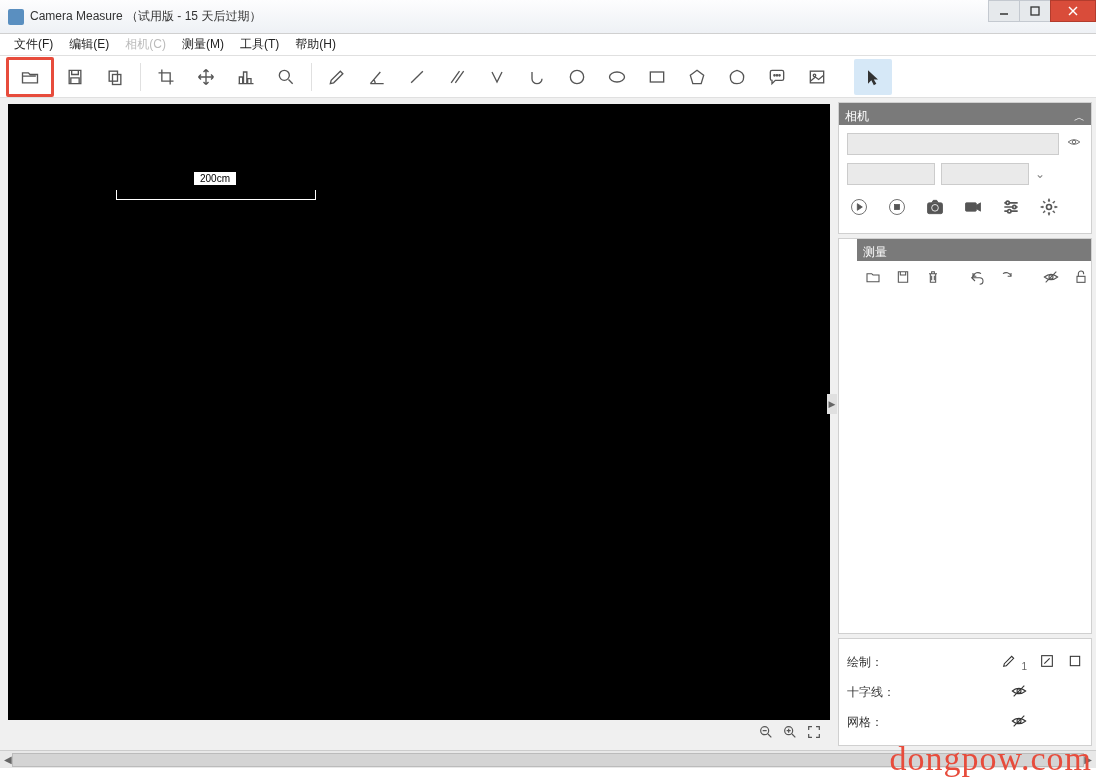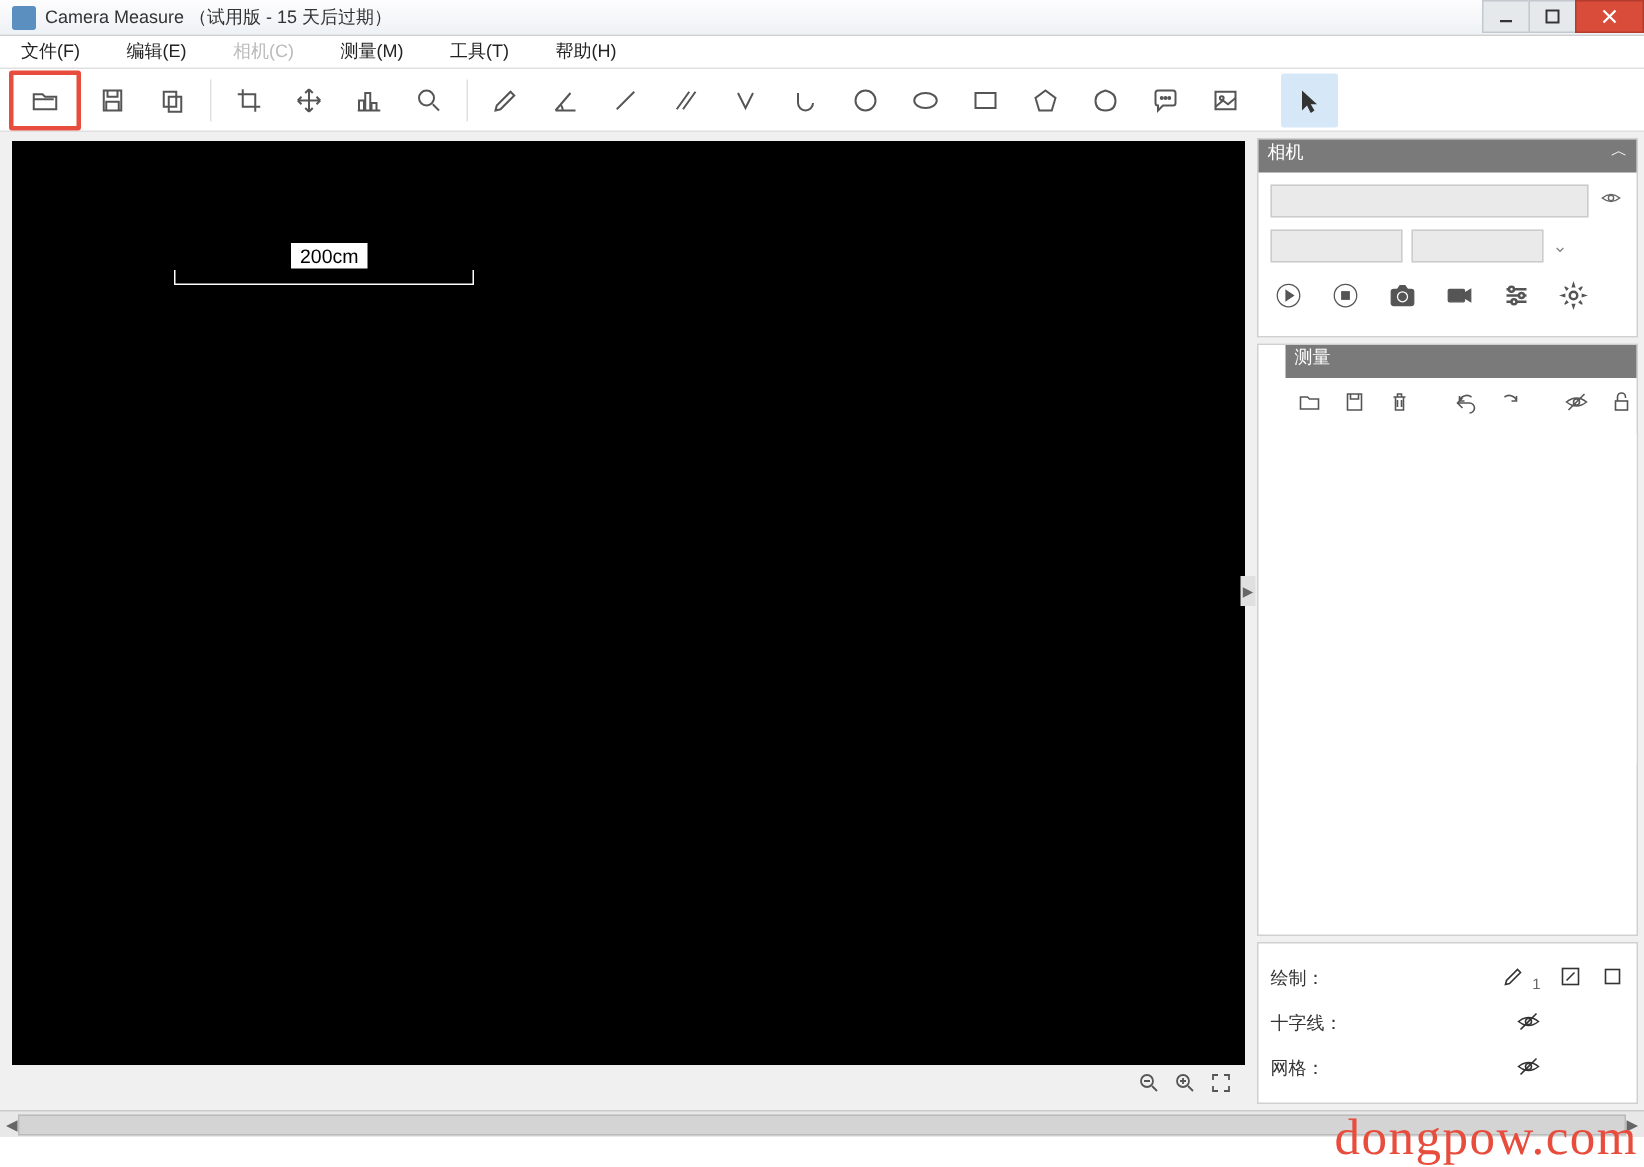--- a/index.html
+++ b/index.html
@@ -1,56 +1,56 @@
 <!DOCTYPE html>
 <html><head>
 <meta charset="utf-8">
 <style>
 * { margin: 0; padding: 0; box-sizing: border-box; font-family: "Microsoft YaHei", Arial, sans-serif; }
 body { width: 1096px; height: 778px; background: #fff; overflow: hidden; position: relative; }
 
 
-.titlebar { height: 24px; background: linear-gradient(#fdfdfe,#eef1f5); display: flex; align-items: center; padding-left: 8px; border-bottom: 1px solid #d0d0d0; position: relative; }
+.titlebar { height: 34px; background: linear-gradient(#fdfdfe,#eef1f5); display: flex; align-items: center; padding-left: 8px; border-bottom: 1px solid #d0d0d0; position: relative; }
 .titlebar .app-icon { width: 16px; height: 16px; margin-right: 6px; background:#5a8fc0; border-radius:2px; }
 .titlebar .title { font-size: 12px; color: #333; }
 .win-controls { position: absolute; right: 0; top: 0; display: flex; height: 22px; }
 .win-btn { width: 32px; height: 22px; display: flex; align-items: center; justify-content: center; font-size: 11px; color: #333; background:#e6e9ec; border:1px solid #c4c9d0; margin-left:-1px;}
 .win-btn.close { background: #d94c3a; color: #fff; width:46px; border-color:#b33c2d;}
 .win-btn svg { width: 10px; height: 10px; }
 
 
-.menubar { height: 22px; background: #fff; display: flex; align-items: center; padding-left: 6px; font-size: 12px; border-bottom: 1px solid #e0e0e0; gap: 15px; }
+.menubar { height: 22px; background: #fff; display: flex; align-items: center; padding-left: 6px; font-size: 12px; border-bottom: 1px solid #e0e0e0; }
 .menu-item { padding: 2px 8px; color: #222; }
 .menu-item.disabled { color: #bbb; }
 
 
 .toolbar { height: 42px; background: #fff; display: flex; align-items: center; padding-left: 6px; border-bottom: 1px solid #e0e0e0; gap: 2px;}
 .tool-btn { width: 38px; height: 36px; display: flex; align-items: center; justify-content: center; border-radius: 2px; }
 .tool-btn.selected { background: #d6e8f7; }
 .tool-btn svg { width: 20px; height: 20px; stroke: #555; fill: none; stroke-width: 1.6; }
 .tool-btn.open-highlight { border: 3px solid #e74c3c; width: 48px; height: 40px; }
 .tool-sep { width: 1px; height: 28px; background: #e0e0e0; margin: 0 4px; }
 .tool-gap { flex: 0 0 14px; }
 .tool-arrow svg { fill:#333; stroke:none; }
 
 
 .main { display: flex; height: 652px; background: #f0f0f0; }
 .canvas-wrap { flex: 1; display: flex; flex-direction: column; padding: 6px 6px 2px 8px; position: relative;}
 .canvas { flex: 1; background: #000; position: relative; }
 .scale-mark { position: absolute; top: 72px; left: 108px; }
 .scale-mark .bar { width: 200px; height: 10px; border-left: 1px solid #fff; border-right: 1px solid #fff; border-bottom: 1px solid #fff; position: absolute; top: 14px; }
-.scale-mark .lbl { position: absolute; left: 78px; top: -4px; background: #fff; color: #000; font-size: 13px; padding: 1px 6px; }
+.scale-mark .lbl { position: absolute; left: 78px; top: -4px; background: #fff; color: #000; font-size: 10px; padding: 1px 6px; }
 .canvas-controls { height: 28px; display: flex; justify-content: flex-end; align-items:center; gap: 8px; padding-right: 8px;}
 .canvas-controls svg { width: 16px; height: 16px; stroke:#555; fill:none; stroke-width:1.8;}
 .side-arrow { position:absolute; right:-1px; top:296px; width:10px; height:20px; background:#e0e0e0; display:flex; align-items:center; justify-content:center; font-size:9px; color:#666;}
 
 
 .right-panel { width: 260px; display: flex; flex-direction: column; gap: 4px; padding: 4px 4px 4px 2px;}
 .panel { background: #fff; border: 1px solid #d0d0d0; display: flex; flex-direction: column; }
-.panel-header { height: 22px; background: #7a7a7a; color: #fff; font-size: 12px; display: flex; align-items: flex-start; padding: 0 6px; justify-content: space-between; }
+.panel-header { height: 22px; background: #7a7a7a; color: #fff; font-size: 12px; display: flex; align-items: flex-end; padding: 0 6px; justify-content: space-between; }
 .panel-header .collapse { font-size: 11px; }
 .panel-body { padding: 8px; }
 
 
 .cam-row { display: flex; align-items: center; gap: 6px; margin-bottom: 8px; }
 .cam-select { flex: 1; height: 22px; background: #eaeaea; border: 1px solid #ccc; }
 .cam-half { width: 88px; height: 22px; background: #eaeaea; border: 1px solid #ccc; }
 .cam-icons { display: flex; gap: 18px; padding: 4px 2px; }
 .cam-icons svg { width: 20px; height: 20px; fill:#555; stroke:#555;}
 

